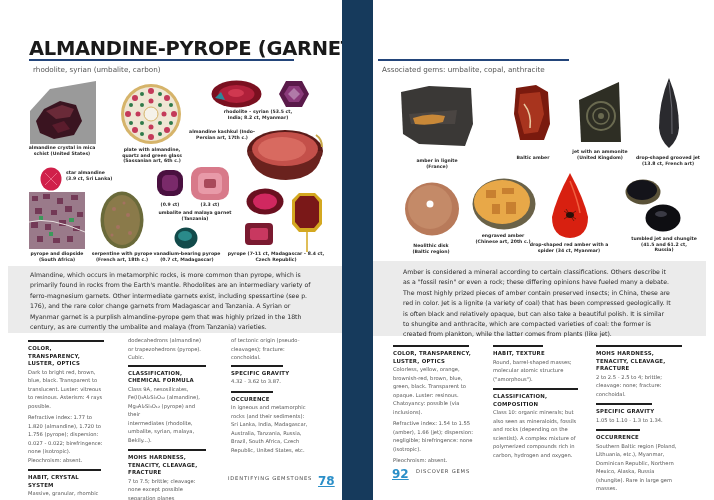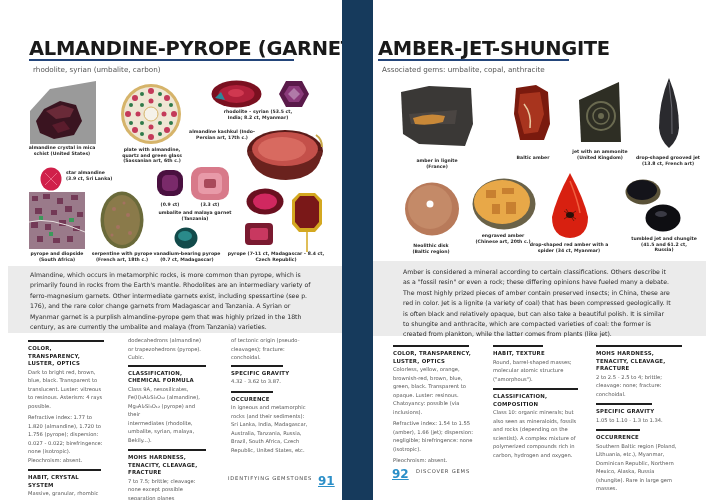--- a/index.html
+++ b/index.html
@@ -221,28 +221,27 @@
       <div class="sec-body">4.32 - 3.62 to 3.87.</div>
     </div>
     <div class="sec">
       <div class="sec-rule" style="width:42px;"></div>
       <div class="sec-head">OCCURENCE</div>
       <div class="sec-body">In igneous and metamorphic rocks (and their sediments): Sri Lanka, India, Madagascar, Australia, Tanzania, Russia, Brazil, South Africa, Czech Republic, United States, etc.</div>
     </div>
   </div>
 
   <div class="footer" style="left:228px;top:475px;">IDENTIFYING GEMSTONES</div>
-  <div class="pgnum" style="left:318px;top:474px;">91</div>
+  <div class="pgnum" style="left:318px;top:474px;">78</div>
 </div>
 
 <div class="spine"></div>
 
 <div class="abs" style="left:373px;top:0;width:341px;height:500px;">
 
-  <div class="title" style="left:5px;top:37px;">AMBER-JET-SHUNGITE</div>
   <div class="title-rule" style="left:5px;top:59px;width:191px;"></div>
   <div class="subtitle" style="left:9px;top:65px;">Associated gems: umbalite, copal, anthracite</div>
 
   <svg class="gem" style="left:26px;top:84px;" width="76" height="64" viewBox="0 0 76 64">
     <path d="M2 8 L30 2 L72 4 L74 40 L66 62 L20 60 L4 50 Z" fill="#3a3836"></path>
     <path d="M10 30 L58 26 L56 40 L12 40 Z" fill="#4a4542"></path>
     <path d="M14 34 Q30 28 46 32 L44 38 Q30 42 16 40 Z" fill="#c88838"></path>
   </svg>
   <div class="cap" style="left:38px;top:158px;width:52px;">amber in lignite (France)</div>
 

